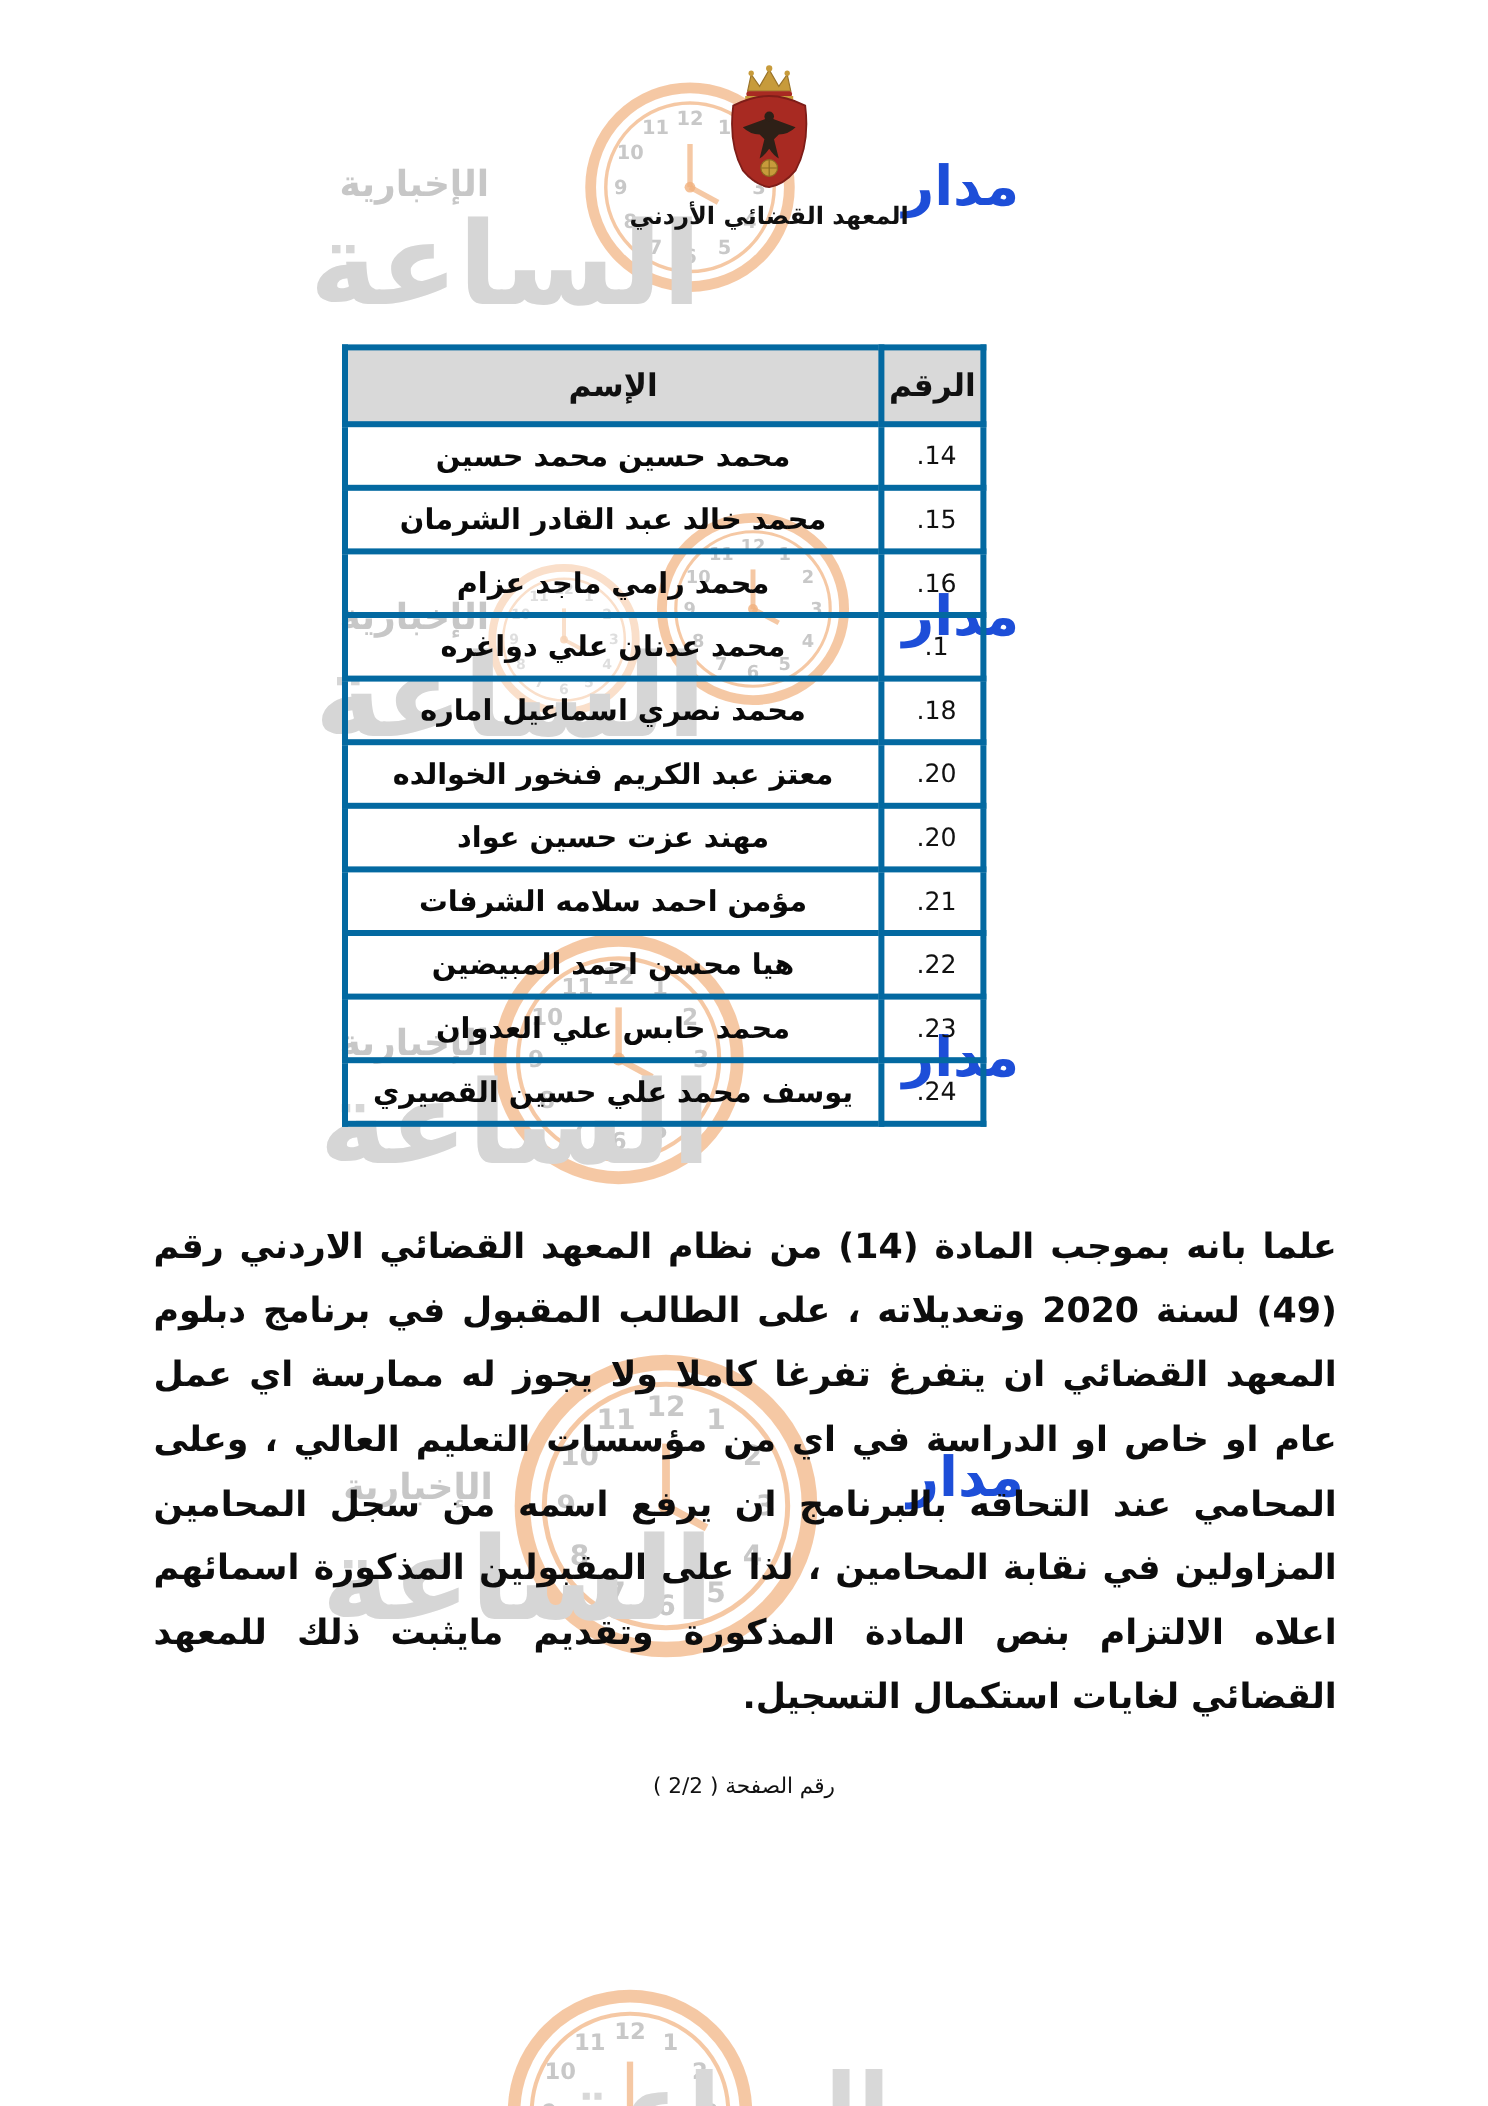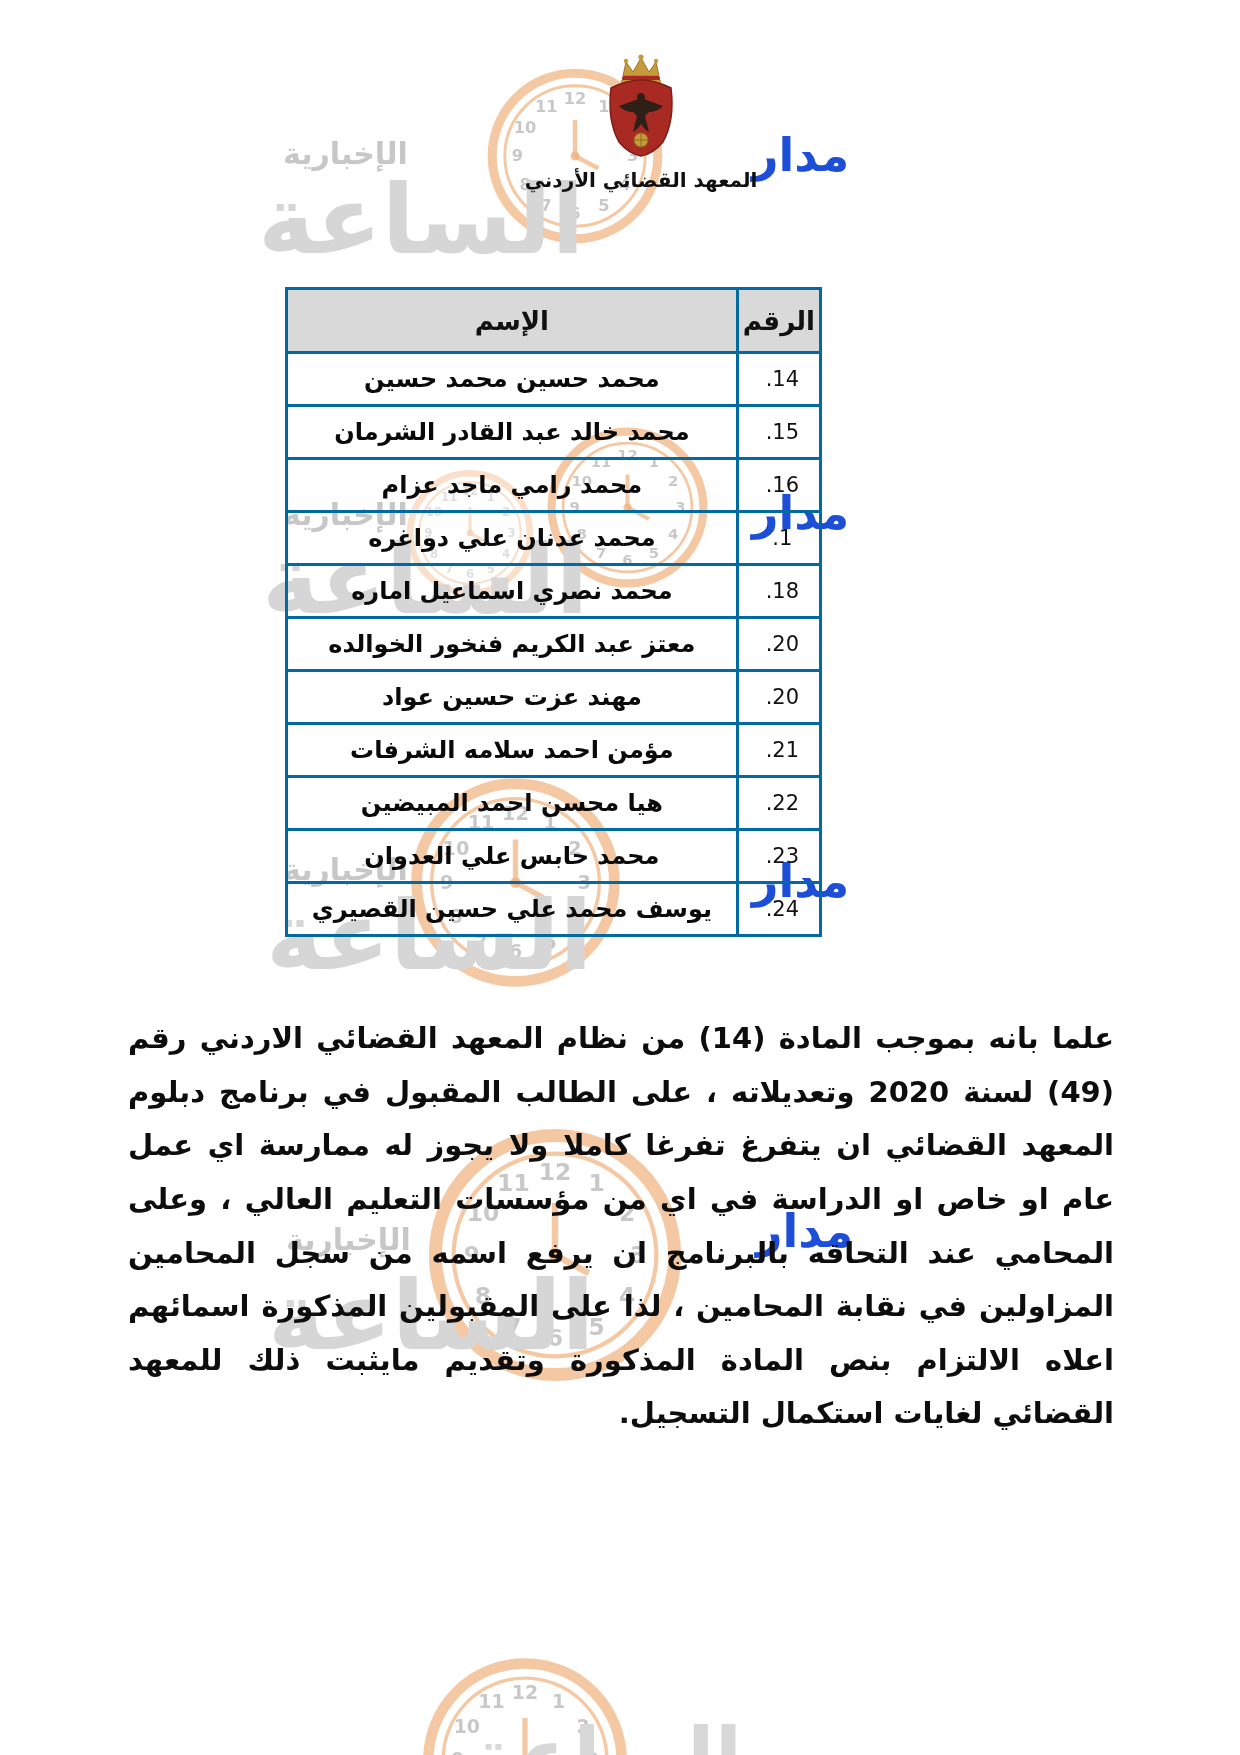--- a/index.html
+++ b/index.html
@@ -36,21 +36,21 @@
   }
 
   
   .names-table-wrap {
     position:absolute; left:285px; top:287px; width:537px; z-index:1;
   }
   table.names {
     width:100%; border-collapse:collapse; direction:rtl;
   }
   table.names th, table.names td {
-    border:3px solid #0369a1;
+    border:5px solid #0369a1;
     text-align:center; vertical-align:middle;
     padding:2px 4px;
   }
   table.names thead th {
     background:#d9d9d9;
     height:64px;
     font-size:26px; font-weight:bold; color:#111;
   }
   table.names thead th.col-num-h { width:72px; }
   table.names tbody td { height:53px; background:transparent;margin-top:36px; }
@@ -279,14 +279,15 @@
           <tr>
             <td class="col-num">24.</td>
             <td class="col-name">يوسف محمد علي حسين القصيري</td>
           </tr>
         </tbody>
     </table>
   </div>
 
   <div class="body-text">علما بانه بموجب المادة (14) من نظام المعهد القضائي الاردني رقم (49) لسنة 2020 وتعديلاته ، على الطالب المقبول في برنامج دبلوم المعهد القضائي ان يتفرغ تفرغا كاملا ولا يجوز له ممارسة اي عمل عام او خاص او الدراسة في اي من مؤسسات التعليم العالي ، وعلى المحامي عند التحاقه بالبرنامج ان يرفع اسمه من سجل المحامين المزاولين في نقابة المحامين ، لذا على المقبولين المذكورة اسمائهم اعلاه الالتزام بنص المادة المذكورة وتقديم مايثبت ذلك للمعهد القضائي لغايات استكمال التسجيل.</div>
 
+  <div class="footer">رقم الصفحة ( 2/2 )</div>
 
 </div>
 
 </body></html>

